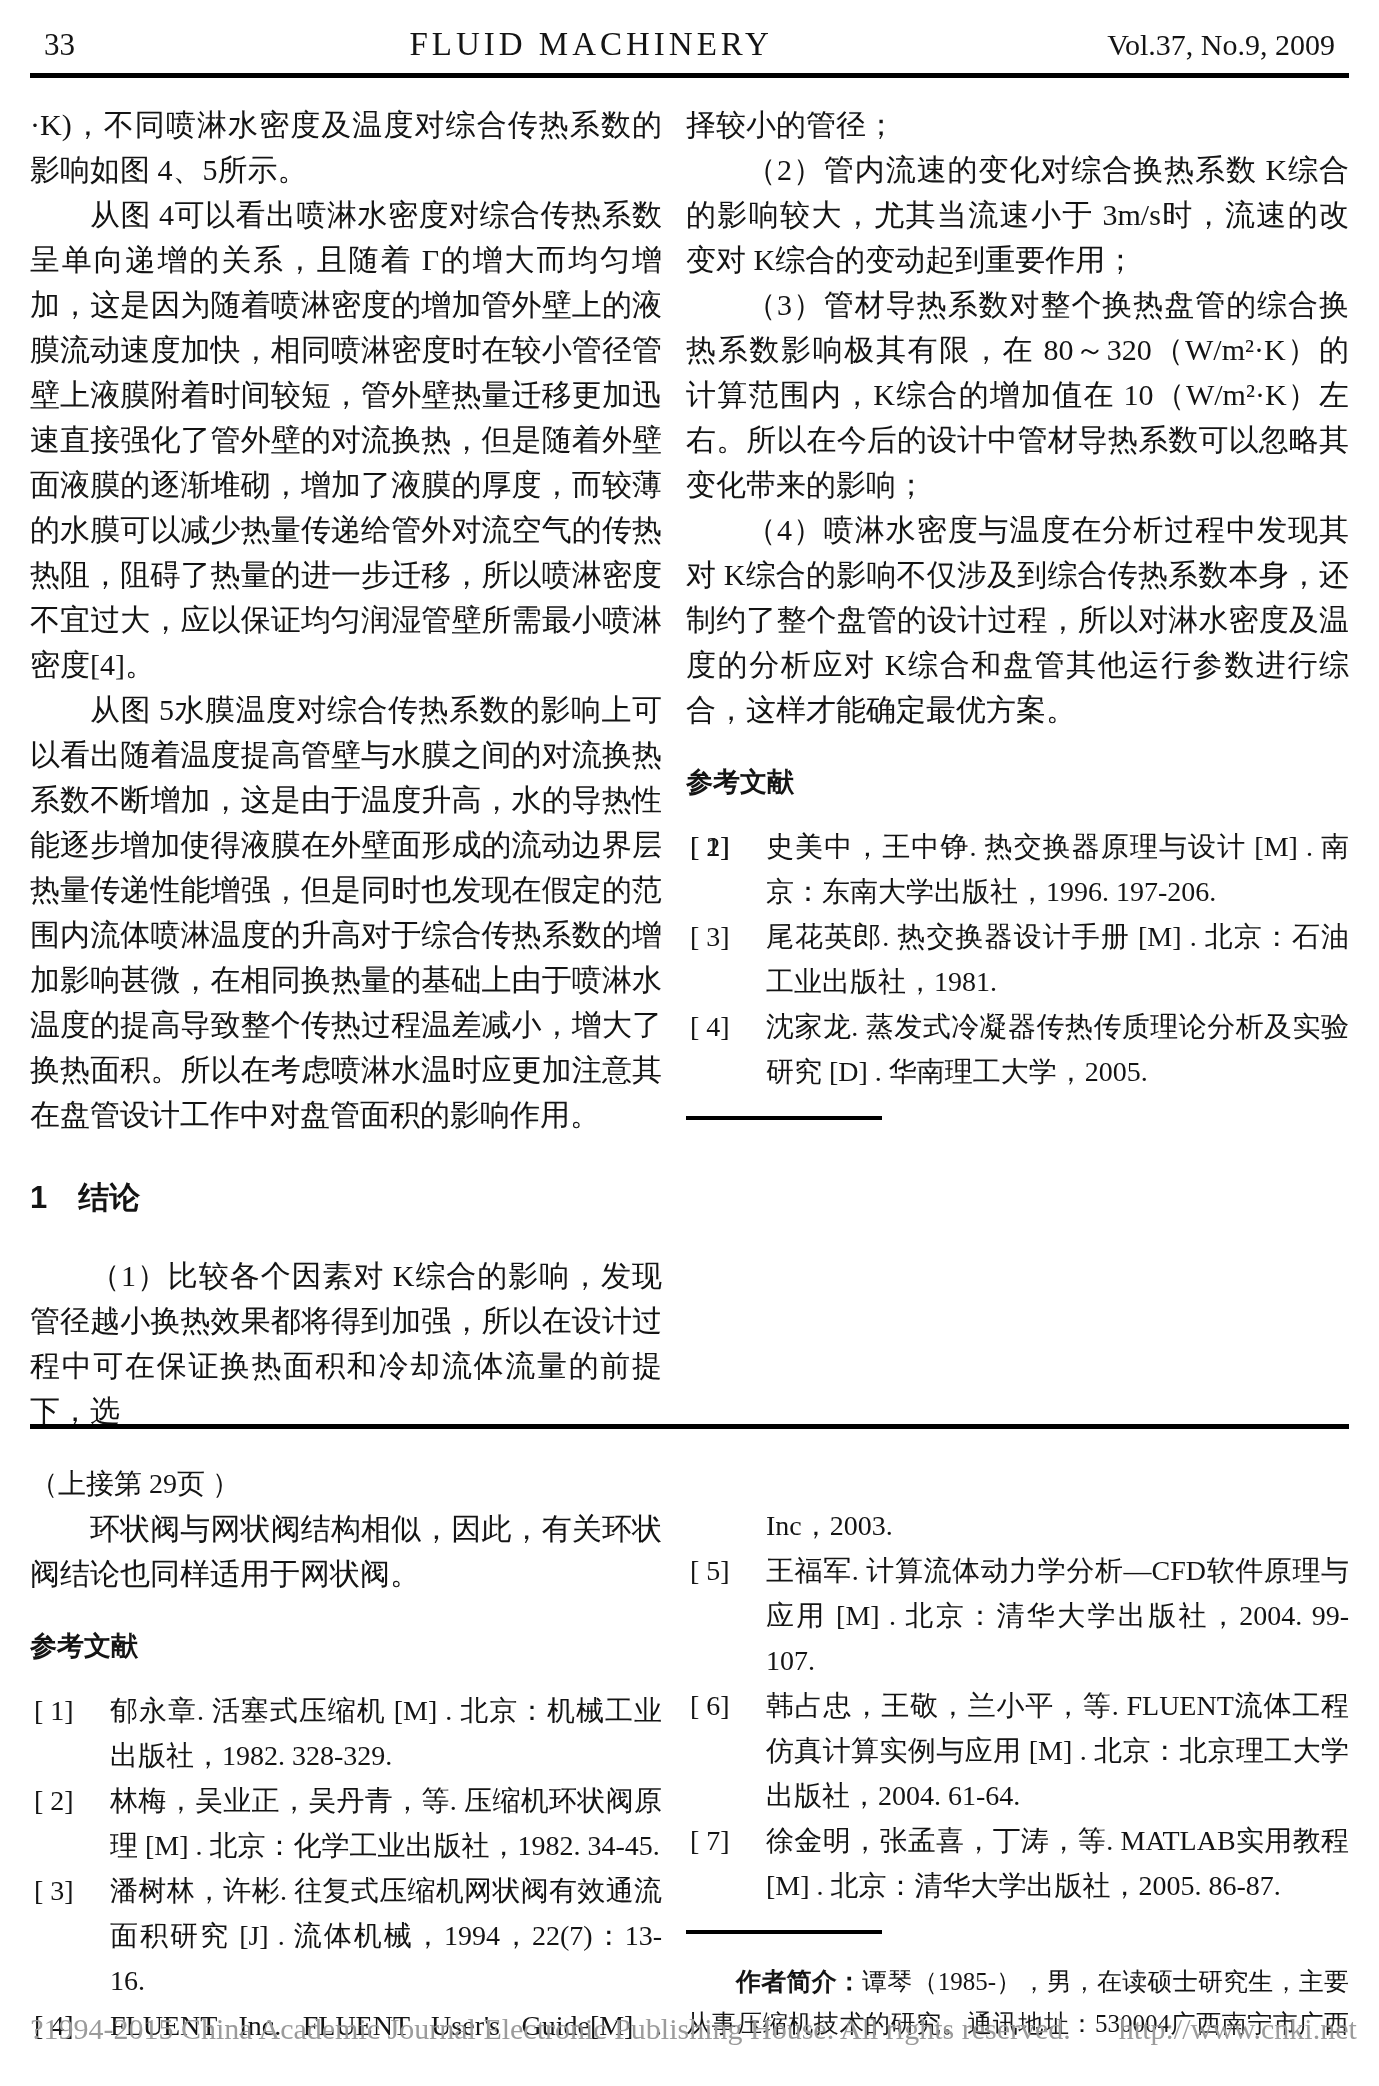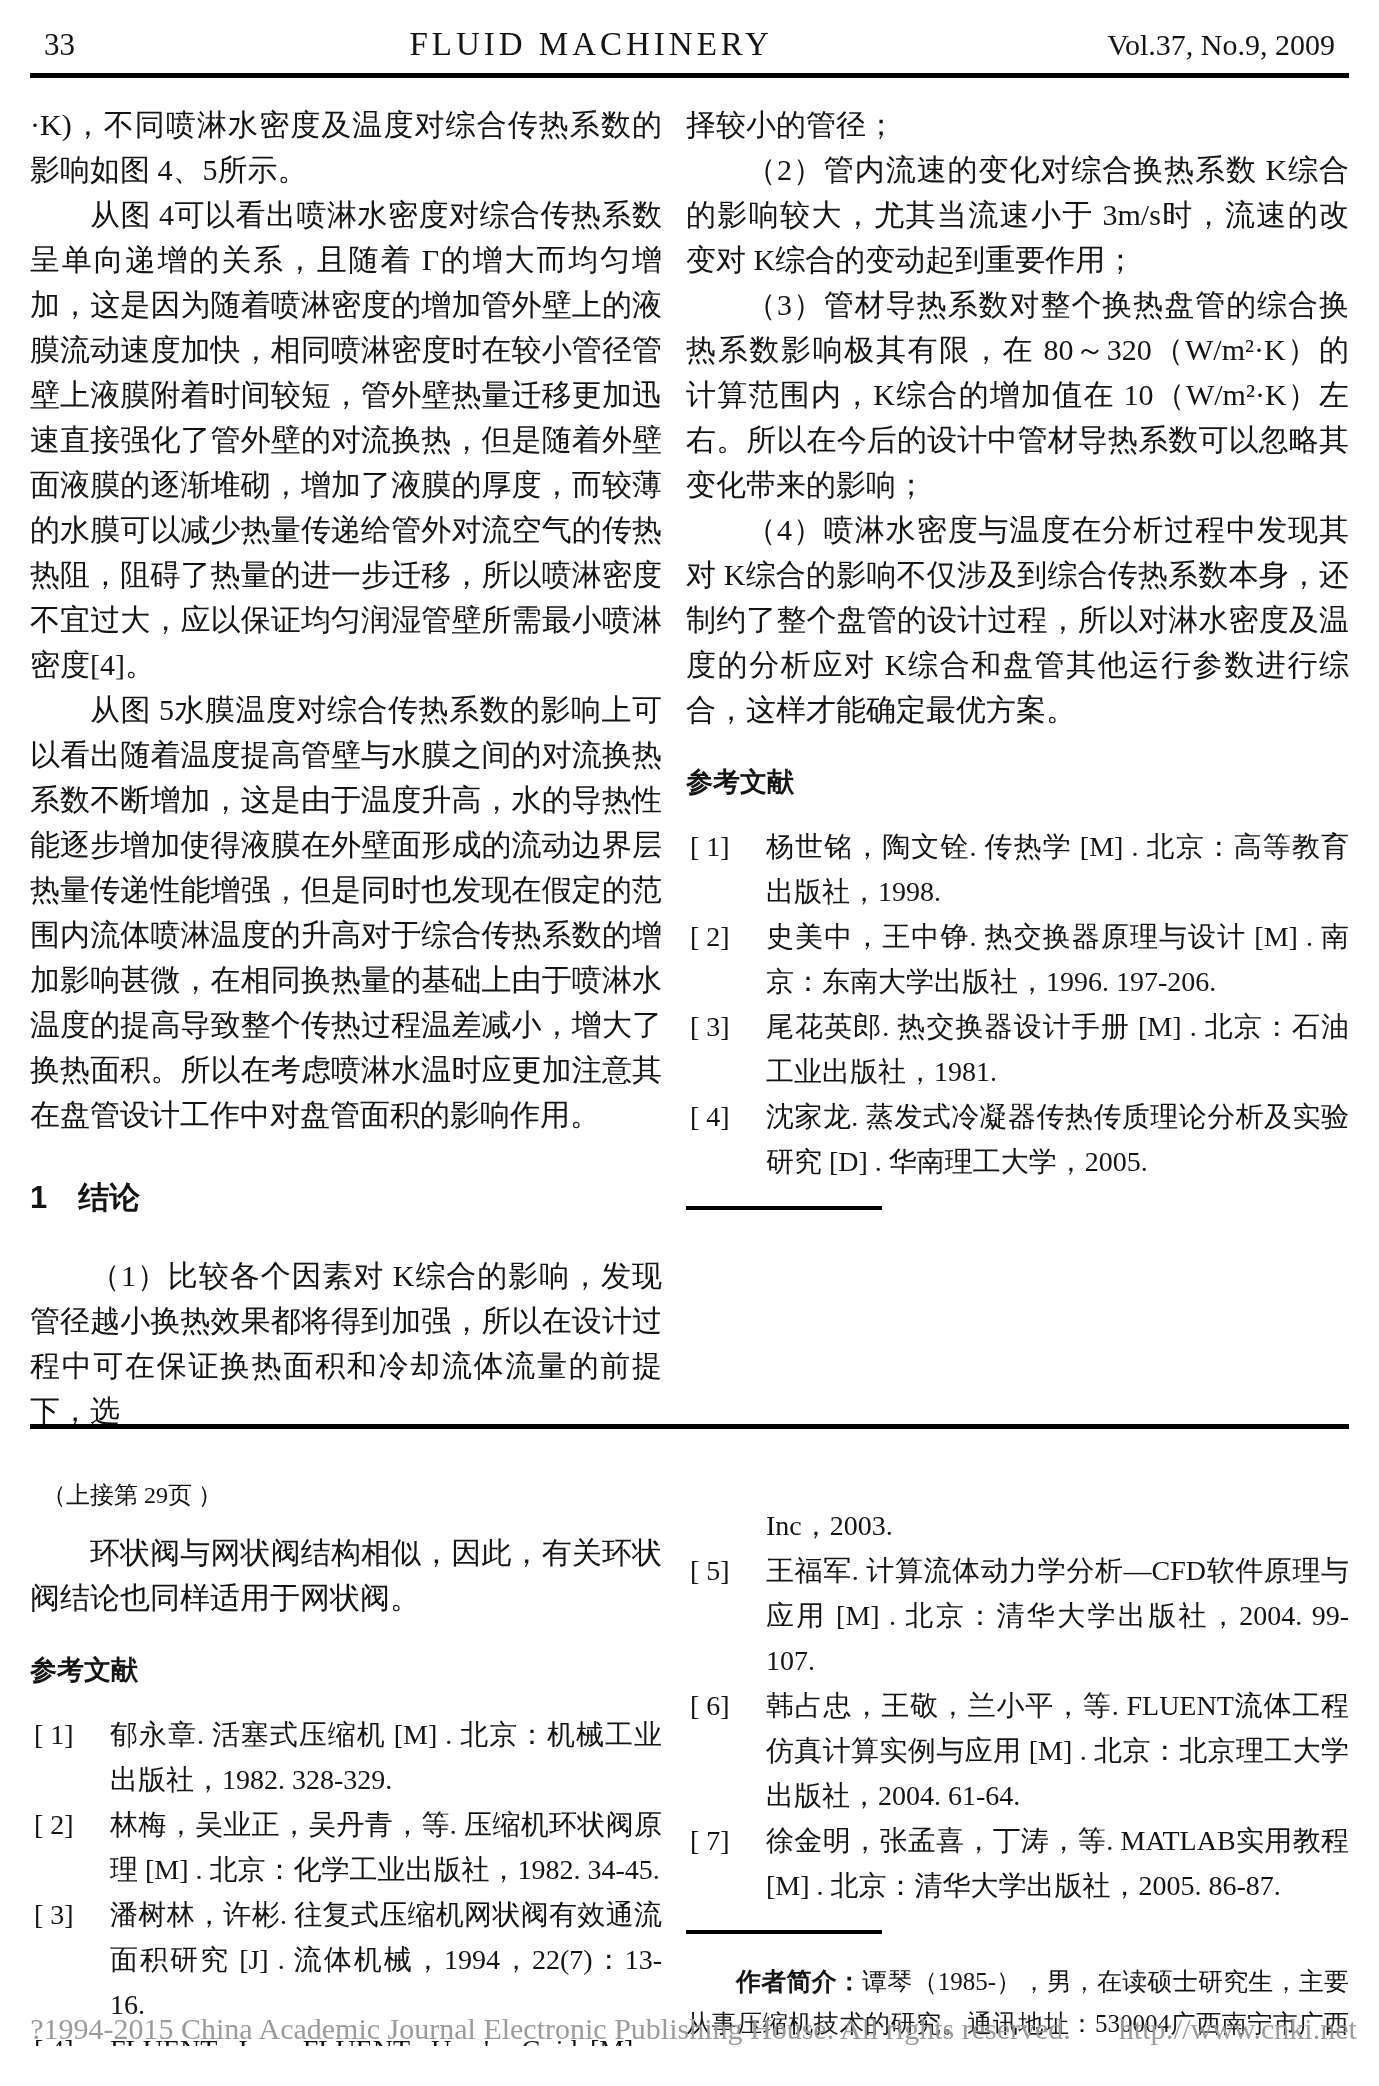--- a/index.html
+++ b/index.html
@@ -56,21 +56,21 @@
   .ref-cont {
     font-size:28px; line-height:45px;
     padding-left:80px; margin:0;
   }
   .divider { width:196px; height:4px; background:#000; margin:22px 0 26px 0; }
   .bio {
     font-size:25px; line-height:42px;
     text-align:justify; text-indent:2em; margin:0;
   }
   .bio .bio-label { font-weight:bold; font-family:"Liberation Sans", sans-serif; }
-  .cont-note { font-size:24px; line-height:45px; margin:12px; }
+  .cont-note { font-size:28px; line-height:45px; margin:0; }
   .bottom-pad { padding-top:42px; }
 
   .footer {
     position:absolute; left:8px; right:0; bottom:40px;
     text-align:center;
     color:#9b9b9b;
     font-size:30px;
     white-space:nowrap;
   }
   .footer .url { margin-left:48px; }
@@ -96,21 +96,20 @@
       <p class="body indent">（1）比较各个因素对 K综合的影响，发现管径越小换热效果都将得到加强，所以在设计过程中可在保证换热面积和冷却流体流量的前提下，选</p>
     </div>
     <div class="col-right">
       <p class="body">择较小的管径；</p>
       <p class="body indent">（2）管内流速的变化对综合换热系数 K综合的影响较大，尤其当流速小于 3m/s时，流速的改变对 K综合的变动起到重要作用；</p>
       <p class="body indent">（3）管材导热系数对整个换热盘管的综合换热系数影响极其有限，在 80～320（W/m²·K）的计算范围内，K综合的增加值在 10（W/m²·K）左右。所以在今后的设计中管材导热系数可以忽略其变化带来的影响；</p>
       <p class="body indent">（4）喷淋水密度与温度在分析过程中发现其对 K综合的影响不仅涉及到综合传热系数本身，还制约了整个盘管的设计过程，所以对淋水密度及温度的分析应对 K综合和盘管其他运行参数进行综合，这样才能确定最优方案。</p>
       <h3 class="ref-heading">参考文献</h3>
       <div class="ref">
         <span class="num">[ 1]</span>
-        <span>杨世铭，陶文铨. 传热学 [M] . 北京：高等教育出版社，1998.</span>
       </div>
       <div class="ref">
         <span class="num">[ 2]</span>
         <span>史美中，王中铮. 热交换器原理与设计 [M] . 南京：东南大学出版社，1996. 197-206.</span>
       </div>
       <div class="ref">
         <span class="num">[ 3]</span>
         <span>尾花英郎. 热交换器设计手册 [M] . 北京：石油工业出版社，1981.</span>
       </div>
       <div class="ref">

